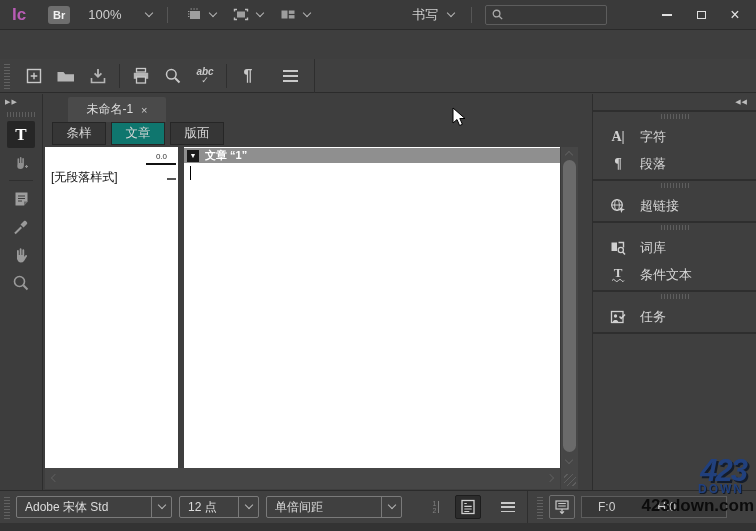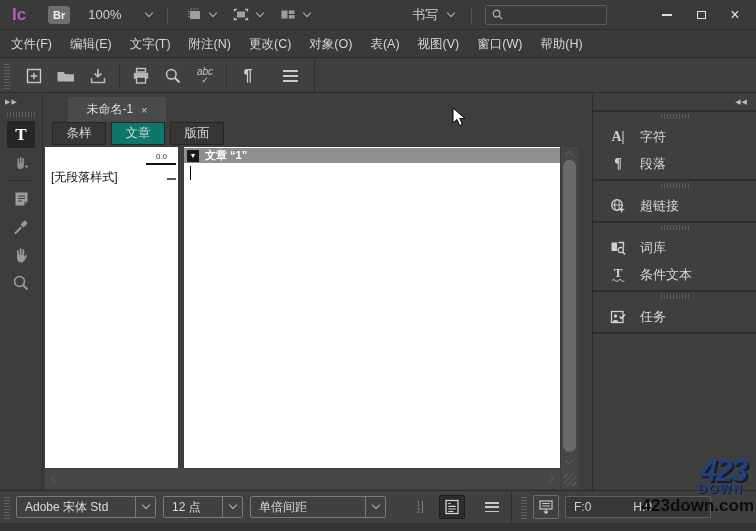--- a/index.html
+++ b/index.html
@@ -37,21 +37,21 @@
   
   .toolbar { position:absolute; top:59px; left:0; width:756px; height:34px; background:#404040;
              border-bottom:1px solid #2b2b2b; display:flex; align-items:center; }
   .hdots { width:6px; height:26px; margin:0 8px 0 4px;
            background:repeating-linear-gradient(0deg,#616161 0 1px,transparent 1px 3px); }
   .tb-ico { width:32px; height:26px; display:flex; align-items:center; justify-content:center; color:#c9c9c9; }
   .tb-sep { width:1px; height:24px; background:#2f2f2f; margin:0 5px; }
   .tb-section-sep { width:1px; height:34px; background:#2e2e2e; margin-left:8px; }
   .bars { width:15px; height:12px; background:repeating-linear-gradient(180deg,#c9c9c9 0 2px,transparent 2px 5px); }
   .abc-wrap { display:flex; flex-direction:column; align-items:center; line-height:8px; color:#c9c9c9; }
-  .abc-wrap .abc { font-size:10px; font-weight:normal; font-style:italic; }
+  .abc-wrap .abc { font-size:10px; font-weight:bold; font-style:italic; }
   .abc-wrap .chk { font-size:9px; margin-top:0px; }
   .pilcrow { font-size:16px; color:#c9c9c9; font-weight:bold; }
 
   
   .workspace { position:absolute; top:94px; left:0; width:756px; height:396px; background:#3e3e3e; }
 
   
   .toolpanel { position:absolute; left:0; top:0; width:43px; height:396px; background:#3d3d3d; border-right:1px solid #2d2d2d; }
   .tp-head { height:16px; display:flex; align-items:center; padding-left:5px; color:#b5b5b5; font-size:9px; letter-spacing:1px; }
   .vdots { width:28px; height:5px; margin:2px auto 4px auto;
@@ -123,21 +123,21 @@
   .sb-ico.disabled { opacity:.45; }
   .ln { display:flex; align-items:center; gap:2px; }
   .ln .dg { display:flex; flex-direction:column; font-size:7px; line-height:7px; color:#c9c9c9; }
   .ln .bar { width:1px; height:12px; background:#c9c9c9; }
   .sb-bars { width:14px; height:10px; background:repeating-linear-gradient(180deg,#c9c9c9 0 2px,transparent 2px 4.5px); }
   .sb-sep { width:1px; height:32px; background:#2e2e2e; margin:0 3px 0 6px; }
   .sb-hdots { width:6px; height:24px; margin:0 6px;
               background:repeating-linear-gradient(0deg,#616161 0 1px,transparent 1px 3px); }
   .fh-field { height:22px; width:146px; background:#383838; border:1px solid #5d5d5d; display:flex;
               align-items:center; font-size:12px; color:#d0d0d0; }
-  .fh-field .f { margin-left:8px; } .fh-field .h { margin-left:42px; }
+  .fh-field .f { margin-left:16px; } .fh-field .h { margin-left:42px; }
   .win-edge { position:absolute; top:523px; left:0; width:756px; height:8px; background:#333; }
 
   
   .wm { position:absolute; right:2px; bottom:17px; z-index:40; text-align:right; line-height:1; }
   .wm-logo { font-size:31px; font-weight:bold; font-style:italic; color:#21407d; letter-spacing:-2px;
              text-shadow:2px 2px 0 #141c2a; margin-right:8px; }
   .wm-sub { font-size:12px; font-weight:bold; color:#21407d; letter-spacing:2px; margin:-3px 10px 2px 0;
             text-shadow:1px 1px 0 #141c2a; }
   .wm-text { font-size:17px; font-weight:bold; color:#0c0c0c; letter-spacing:0; }
 
@@ -197,32 +197,20 @@
         </span>
       <span class="winbtn">
           <span class="wb-max"></span>
         </span>
       <span class="winbtn">
           <span style="font-size:16px;">×</span>
         </span>
     </span>
   </div>
 
-  <div class="menubar">
-    <span class="menu-item">文件(F)</span>
-    <span class="menu-item">编辑(E)</span>
-    <span class="menu-item">文字(T)</span>
-    <span class="menu-item">附注(N)</span>
-    <span class="menu-item">更改(C)</span>
-    <span class="menu-item">对象(O)</span>
-    <span class="menu-item">表(A)</span>
-    <span class="menu-item">视图(V)</span>
-    <span class="menu-item">窗口(W)</span>
-    <span class="menu-item">帮助(H)</span>
-  </div>
 
   <div class="toolbar">
     <span class="hdots"></span>
     <span class="tb-ico">
       <svg width="20" height="20" viewBox="0 0 20 20">
         <rect x="3.5" y="3.5" width="13" height="13" stroke="#c9c9c9" stroke-width="1.4" fill="none"></rect>
         <path d="M10 6.7v6.6M6.7 10h6.6" stroke="#c9c9c9" stroke-width="1.4"></path>
       </svg>
     </span>
     <span class="tb-ico">
@@ -426,21 +414,21 @@
           <span>任务</span>
         </div>
       </div>
 
       <div class="dock-end"></div>
     </div>
   </div>
 
   <div class="statusbar">
     <span class="sb-hdots" style="margin-left:4px;"></span>
-    <span class="sb-dd" style="width:140px;">
+    <span class="sb-dd" style="width:156px;">
       <span class="val">Adobe 宋体 Std</span>
       <span class="arr">
           <span class="chev"></span>
         </span>
     </span>
     <span class="sb-dd" style="width:80px;">
       <span class="val">12 点</span>
       <span class="arr">
           <span class="chev"></span>
         </span>

